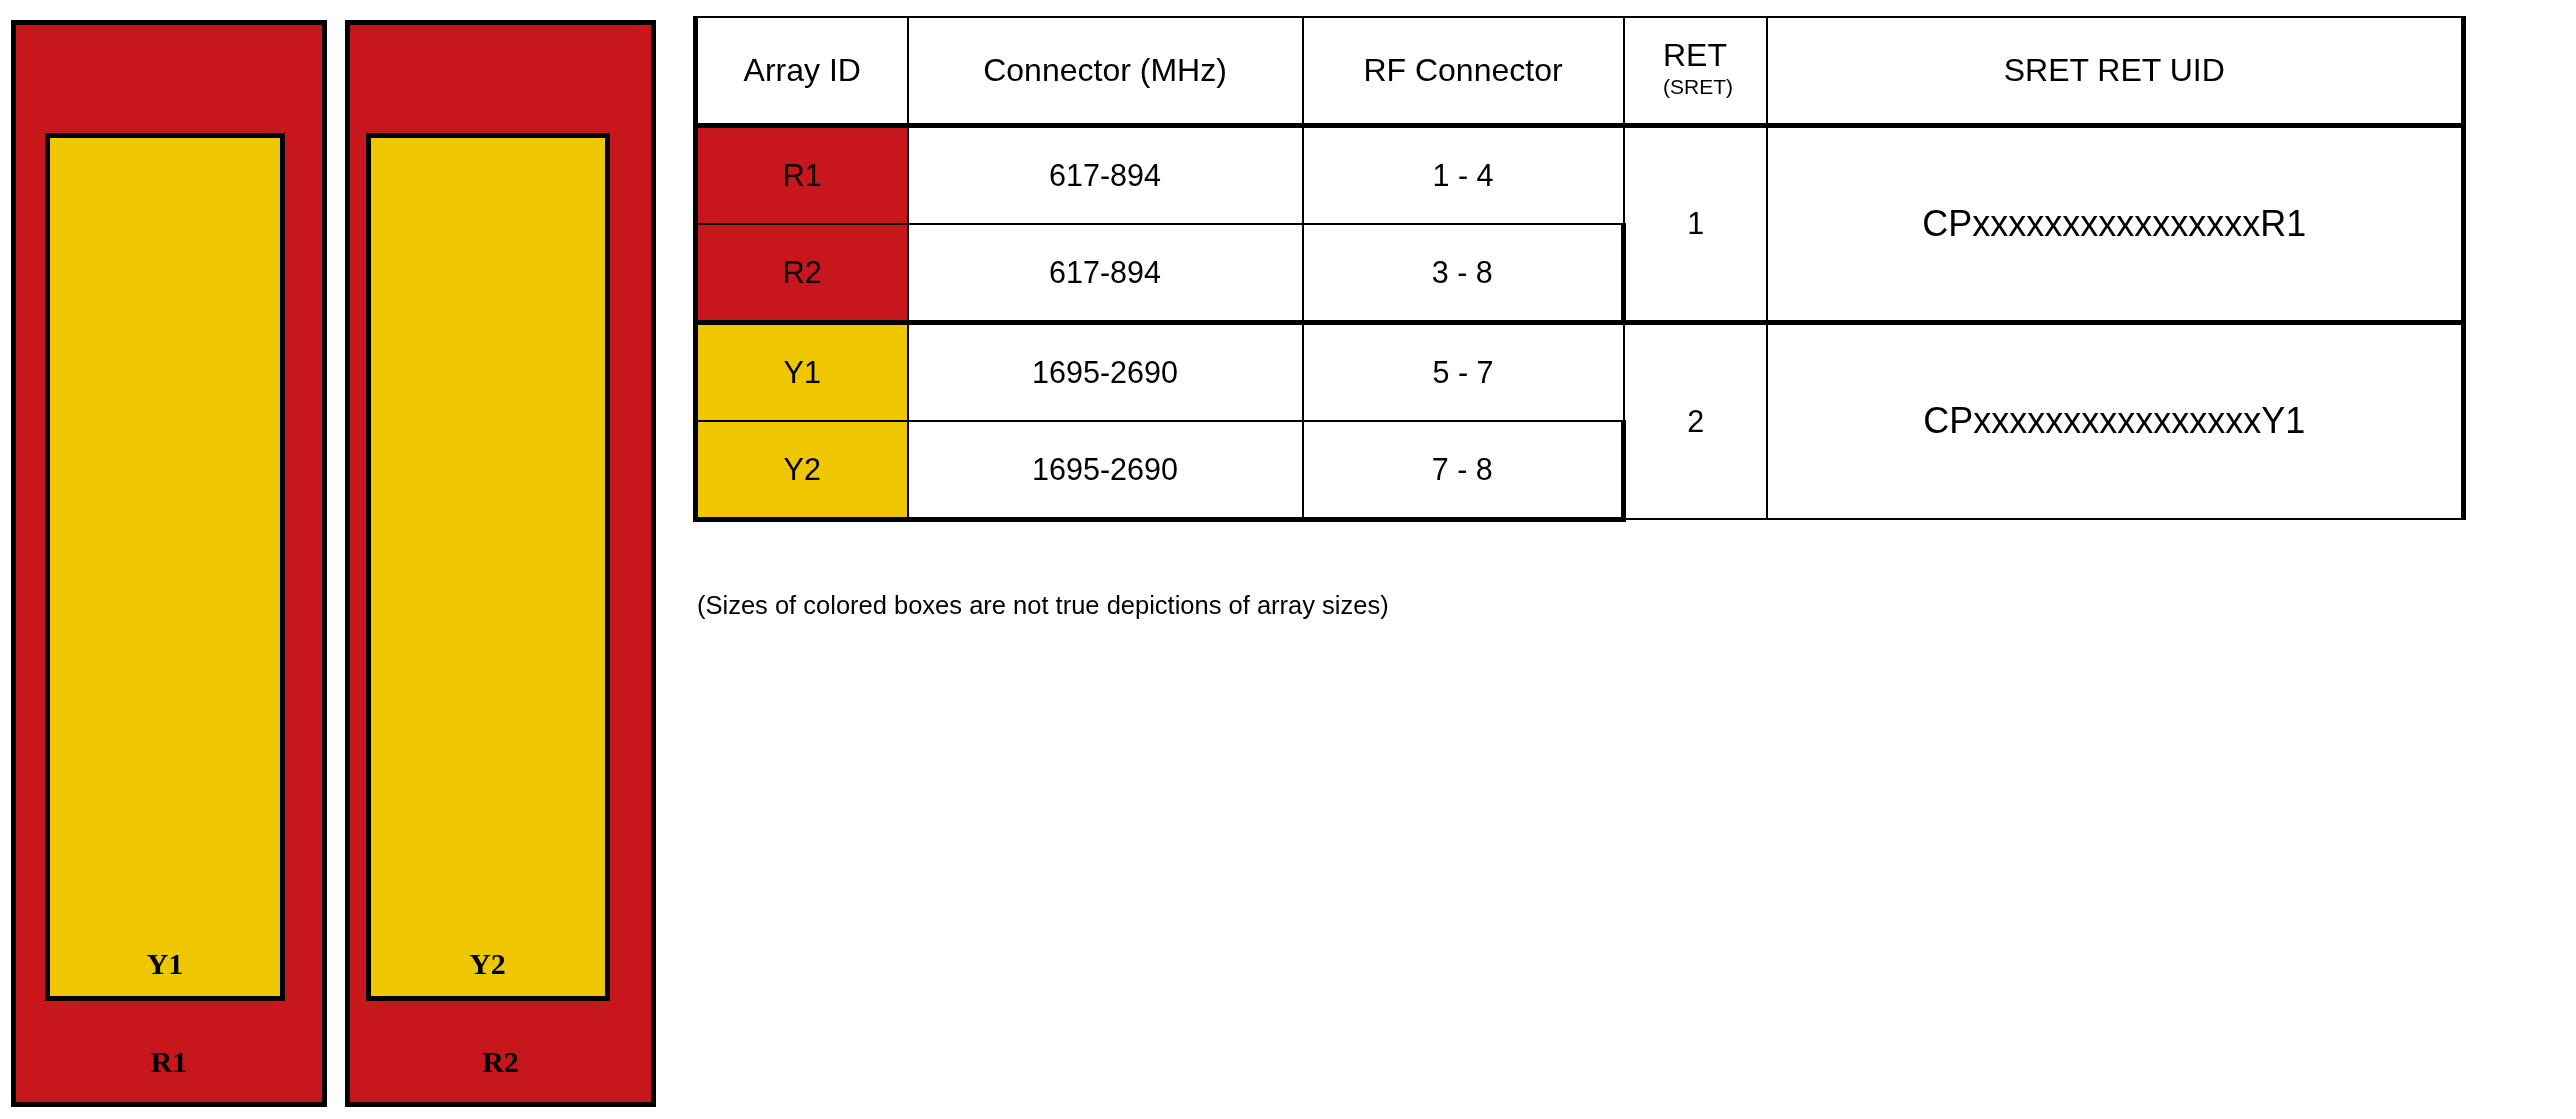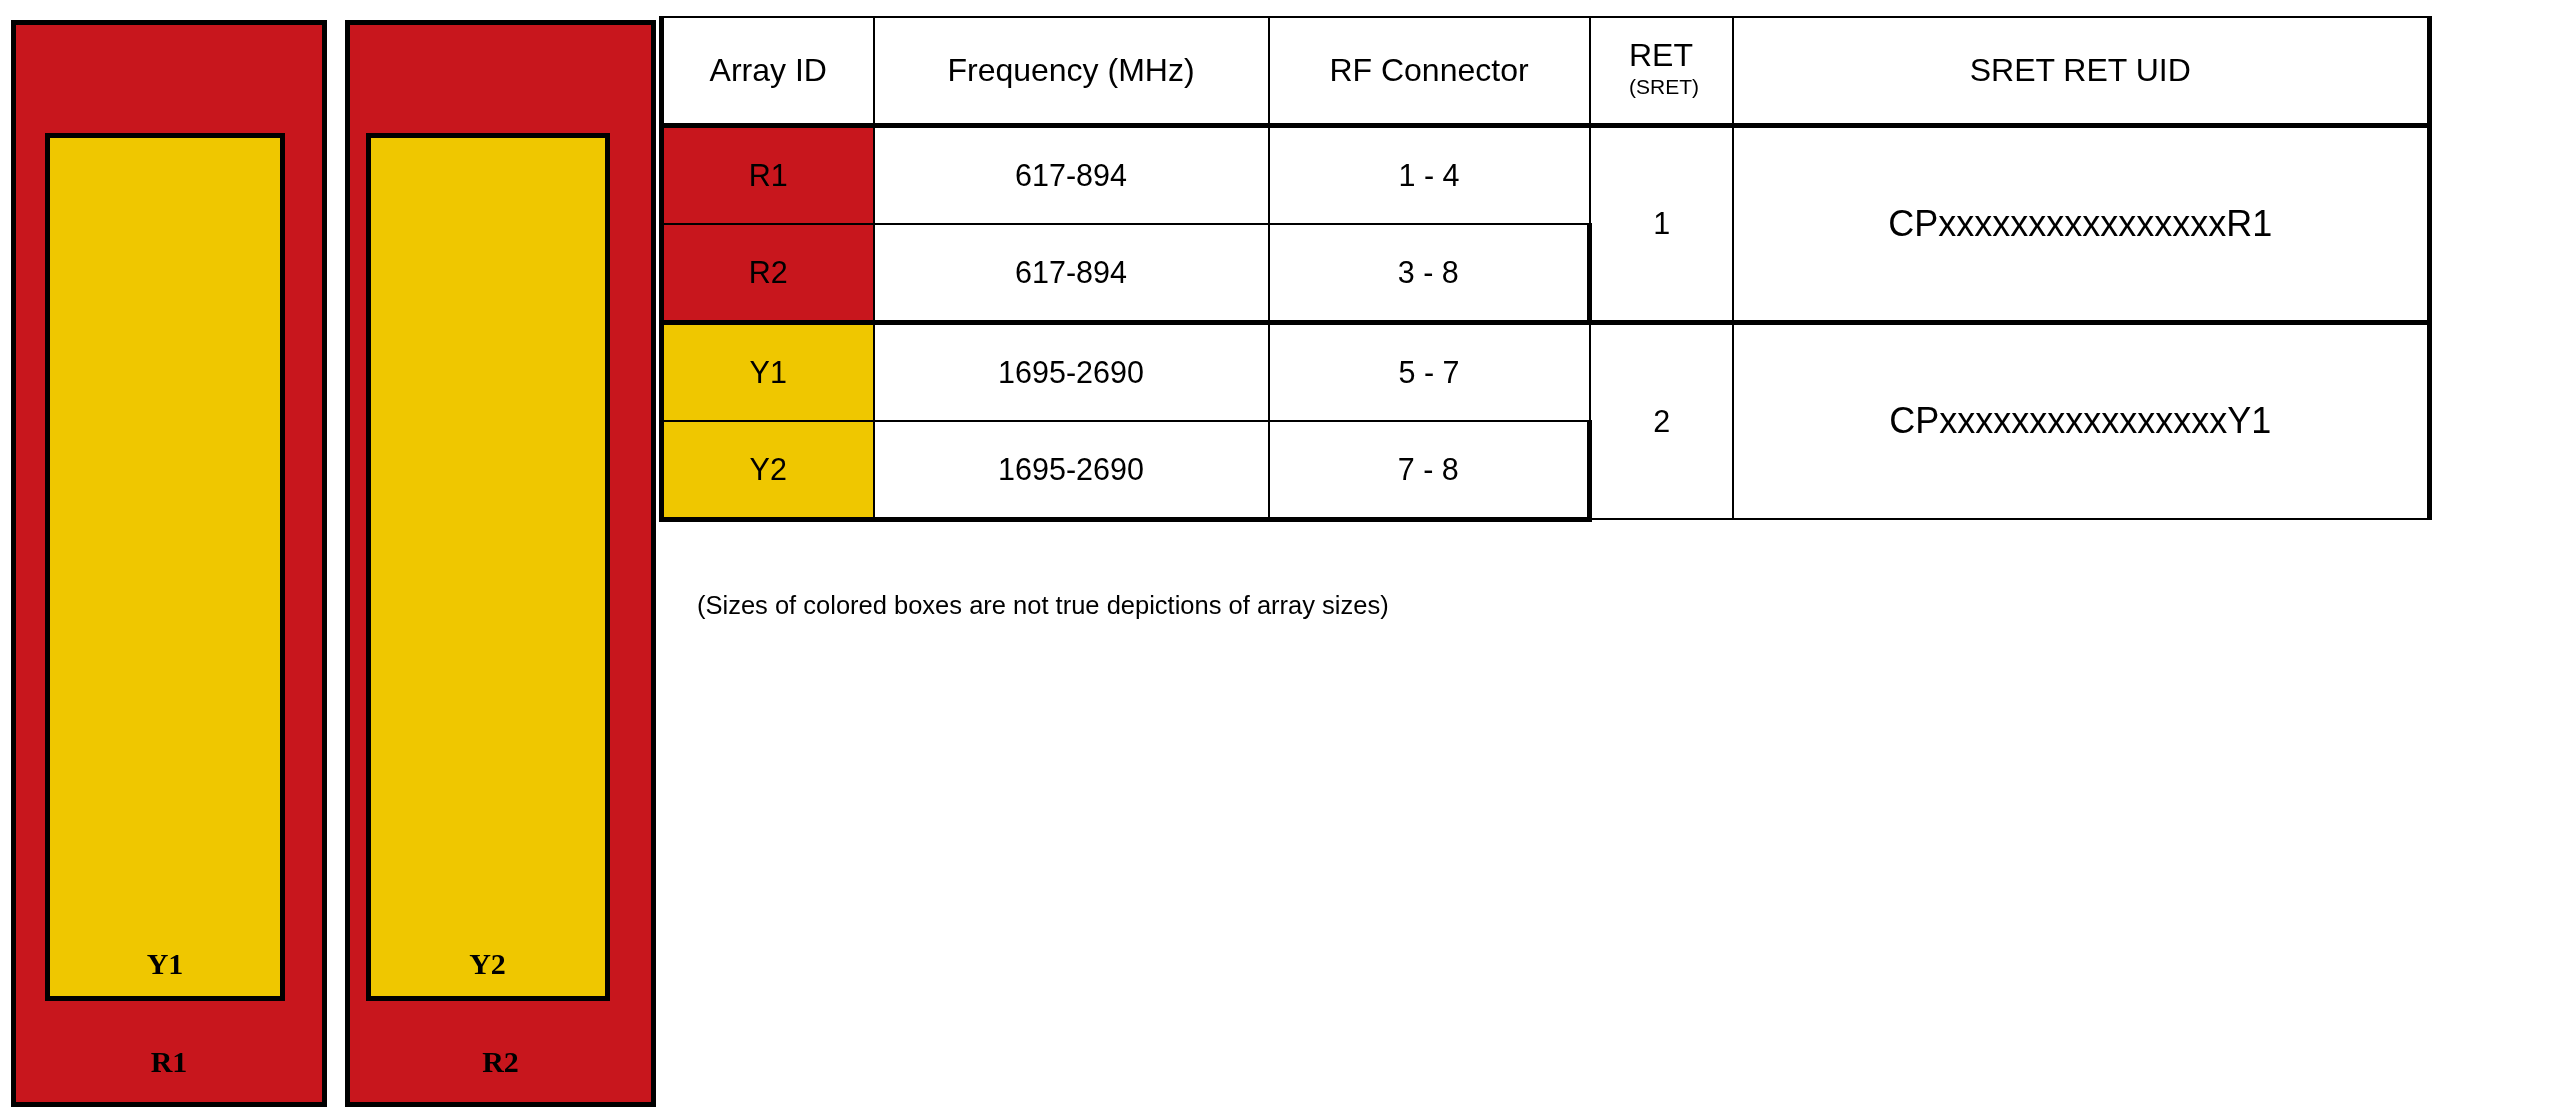--- a/index.html
+++ b/index.html
@@ -80,21 +80,21 @@
     font-family: "Liberation Serif", serif;
     font-weight: bold;
     font-size: 30px;
     color: #000000;
     line-height: 1;
   }
 
   
   #ret-table-wrap {
     position: absolute;
-    left: 659px;
+    left: 693px;
     top: 15.5px;
     width: 1772px;
   }
   table.ret-table {
     border-collapse: collapse;
     table-layout: fixed;
     width: 1771px;
     background: #ffffff;
   }
   table.ret-table td,
@@ -202,21 +202,21 @@
     <colgroup>
       <col class="col-arrayid">
       <col class="col-freq">
       <col class="col-rf">
       <col class="col-ret">
       <col class="col-uid">
     </colgroup>
     <thead>
       <tr>
         <th>Array ID</th>
-        <th>Frequency (MHz)</th>
+        <th>Connector (MHz)</th>
         <th>RF Connector</th>
         <th>
           <span class="ret-head-main">RET</span>
           <span class="ret-head-sub">(SRET)</span>
         </th>
         <th>SRET RET UID</th>
       </tr>
     </thead>
     <tbody>
 

